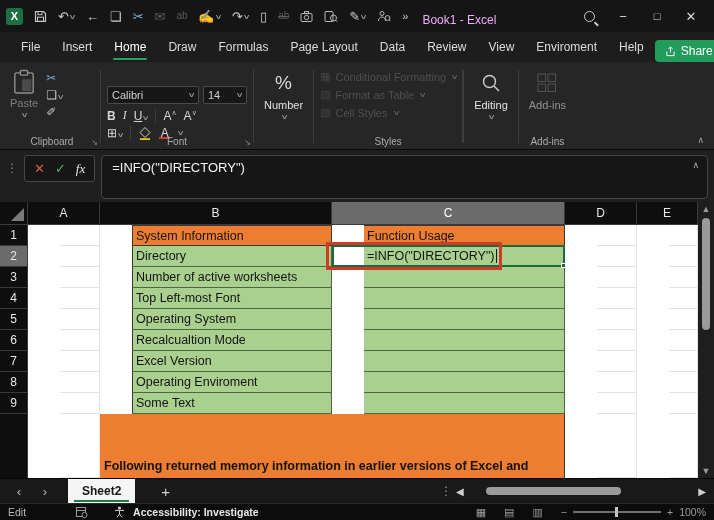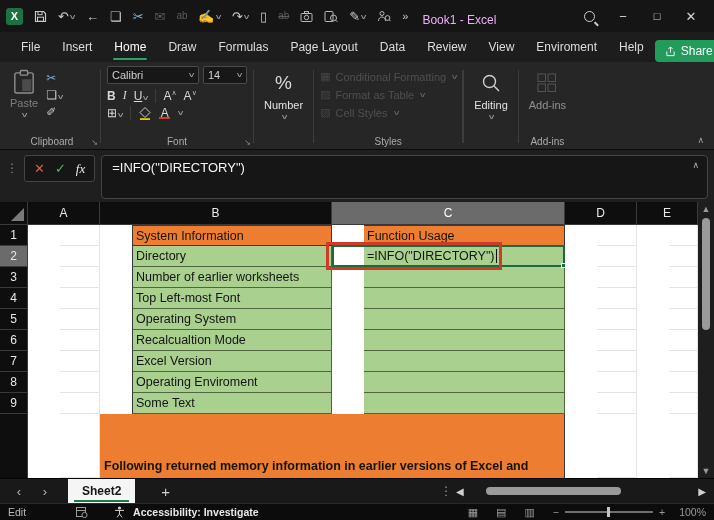--- a/index.html
+++ b/index.html
@@ -32,21 +32,21 @@
   .ribbon { height:88px; background:#262626; border-bottom:1px solid #0a0a0a; display:flex; align-items:stretch; padding:2px 4px 0 4px; position:relative; flex-shrink:0; }
   .rgroup { position:relative; display:flex; flex-direction:column; padding:2px 6px 16px; }
   .rsep { width:1px; background:#3d3d3d; margin:6px 0; }
   .grouplabel { position:absolute; bottom:2px; left:0; right:0; text-align:center; font-size:10px; color:#ababab; }
   .launcher { position:absolute; bottom:2px; right:2px; font-size:8px; color:#8a8a8a; }
   .pastewrap { display:flex; gap:8px; }
   .pastebig { display:flex; flex-direction:column; align-items:center; color:#7d7d7d; font-size:11px; gap:2px; padding-top:3px; }
   .clipminis { display:flex; flex-direction:column; justify-content:space-between; padding:4px 0 2px; }
   .mini { font-size:12px; color:#c9c9c9; line-height:1.4; }
   .combo { background:#171717; border:1px solid #4a4a4a; border-radius:2px; color:#cfcfcf; font-size:11px; padding:2px 4px; display:flex; align-items:center; justify-content:space-between; }
-  .fontrow { display:flex; gap:4px; margin-bottom:4px; }
+  .fontrow { display:flex; gap:4px; margin-bottom:4px;margin-top:20px; }
   .btnrow { display:flex; align-items:center; gap:7px; font-size:12px; color:#d6d6d6; margin-bottom:3px; }
   .btnrow .vline { width:1px; height:14px; background:#3d3d3d; }
   .bB { font-weight:bold; } .bI { font-style:italic; font-family:"Liberation Serif",serif; } .bU { text-decoration:underline; }
   .supc { font-size:7px; vertical-align:super; color:#bbb; }
   .redbar { display:inline-block; width:11px; height:2.5px; background:#d43c30; margin-top:-2px; }
   .fcolor { display:inline-flex; flex-direction:column; align-items:center; line-height:1; }
   .collapsed { align-items:center; justify-content:flex-start; padding:4px 10px 16px; text-align:center; }
   .collapsed .gicon { font-size:19px; color:#d9d9d9; height:30px; display:flex; align-items:center; }
   .collapsed .glabel { font-size:11px; color:#e2e2e2; margin-top:1px; white-space:nowrap; }
   .collapsed .gchev { margin-top:2px; }
@@ -360,21 +360,21 @@
       <div class="cell green lb">Directory</div>
       <div class="cell green">
           <span>=INFO("DIRECTORY")</span>
           <span class="caret"></span>
         </div>
       <div class="cell"></div>
       <div class="cell"></div>
 
       <div class="rh">3</div>
       <div class="cell"></div>
-      <div class="cell green lb">Number of earlier worksheets</div>
+      <div class="cell green lb">Number of active worksheets</div>
       <div class="cell green"></div>
       <div class="cell"></div>
       <div class="cell"></div>
 
       <div class="rh">4</div>
       <div class="cell"></div>
       <div class="cell green lb">Top Left-most Font</div>
       <div class="cell green"></div>
       <div class="cell"></div>
       <div class="cell"></div>
@@ -468,18 +468,18 @@
     <div class="sb-right">
       <span class="viewicon">▦</span>
       <span class="viewicon">▤</span>
       <span class="viewicon">▥</span>
       <span class="zoomctl">
         <span>−</span>
         <span class="ztrack">
             <span class="zthumb"></span>
           </span>
         <span>+</span>
-        <span style="margin-left:8px;">100%</span>
+        <span style="margin-left:0;">100%</span>
       </span>
     </div>
   </div>
 
 </div>
 
 </body></html>

